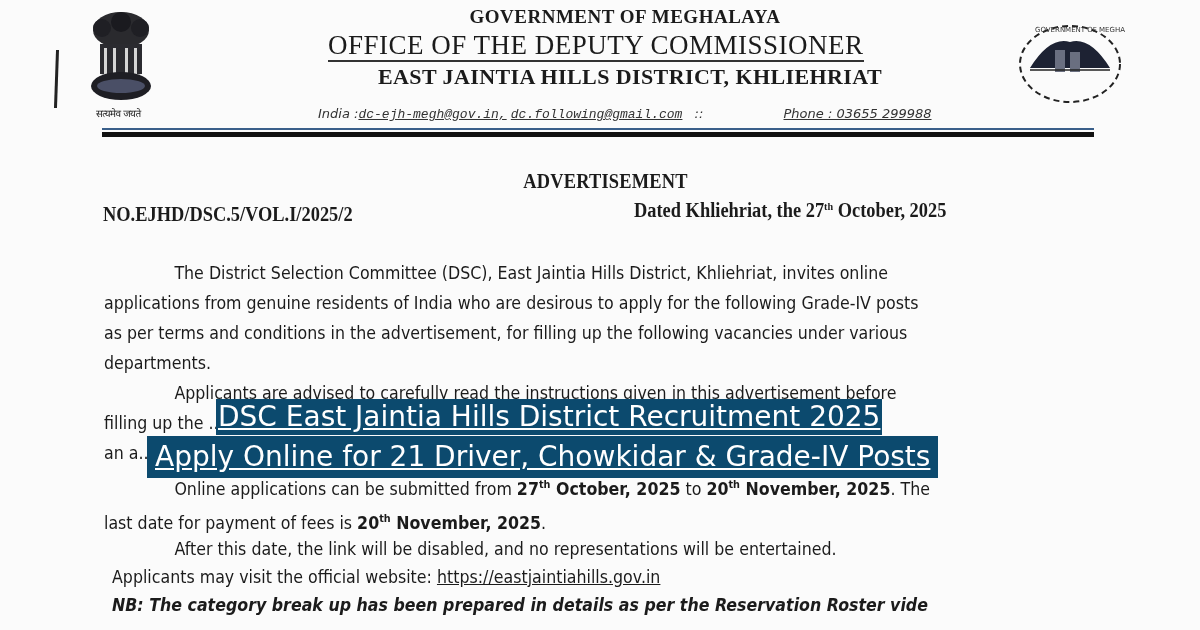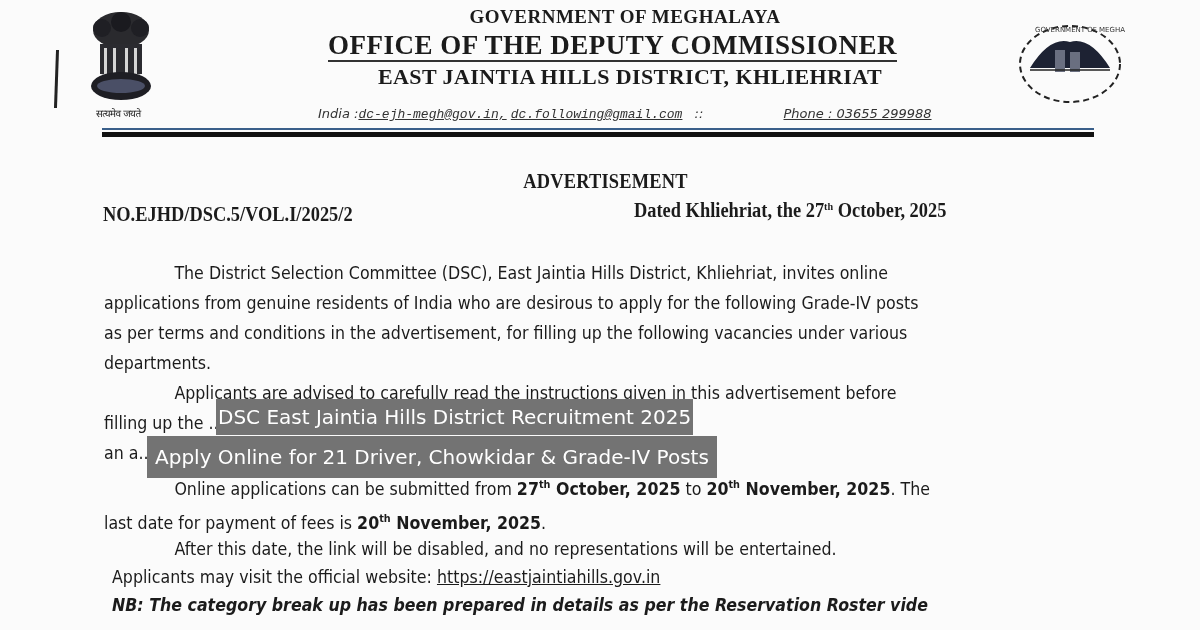--- a/index.html
+++ b/index.html
@@ -6,21 +6,21 @@
   html, body { width: 1200px; height: 630px; overflow: hidden; background: #fbfbfb; }
   body { position: relative; font-family: "Liberation Serif", serif; color: #1b1b1b; }
   .abs { position: absolute; }
 
   .mark { left: 55px; top: 50px; width: 3px; height: 58px; background: #222; transform: rotate(2deg); }
 
   .emblem { left: 88px; top: 8px; width: 66px; height: 110px; }
   .emblem-label { left: 96px; top: 106px; font-size: 10px; color: #222; font-family: "DejaVu Sans", sans-serif; letter-spacing: -0.5px; }
 
   .gov { left: 0; width: 1200px; top: 6px; text-align: center; font-size: 19px; font-weight: bold; letter-spacing: 0.5px; padding-left: 50px; }
-  .office { left: 328px; top: 30px; font-size: 27px; font-weight: bold; letter-spacing: 0.5px; border-bottom: 2px solid #333; line-height: 30px; }
+  .office { left: 328px; top: 30px; font-size: 27px; font-weight: normal; letter-spacing: 0.5px; border-bottom: 2px solid #333; line-height: 30px; }
   .district { left: 378px; top: 64px; font-size: 22px; font-weight: bold; letter-spacing: 0.4px; }
 
   .seal { left: 1015px; top: 18px; width: 110px; height: 90px; }
 
   .contact { left: 318px; top: 106px; font-family: "DejaVu Sans", sans-serif; font-style: italic; font-size: 13px; color: #333; }
   .contact .u { text-decoration: underline; font-family: Liberation Mono, monospace; }
   .contact .sep { margin: 0 12px 0 8px; }
   .contact .phone { margin-left: 64px; text-decoration: underline; }
 
   .rule1 { left: 102px; top: 128px; width: 992px; height: 2px; background: #3a5f8a; }
@@ -35,21 +35,21 @@
   .p1 { left: 104px; top: 258px; }
   .p2 { left: 104px; top: 378px; }
   .p3 { left: 104px; top: 470px; }
   .p4 { left: 104px; top: 534px; }
   .p5 { left: 112px; top: 562px; }
   .p6 { left: 112px; top: 590px; font-weight: bold; font-style: italic; }
   .indent { display: inline-block; width: 80px; }
   .b { font-weight: bold; }
   .link { text-decoration: underline; }
 
-  .banner-line { background: #737373; color: #ffffff; font-family: "DejaVu Sans", sans-serif; font-size: 20px; line-height: 38px; white-space: nowrap; padding: 0 2px; }
+  .banner-line { background: #0c4a6e; color: #ffffff; font-family: "DejaVu Sans", sans-serif; font-size: 28px; line-height: 38px; white-space: nowrap; padding: 0 2px; text-decoration: underline; }
   .banner1 { left: 216px; top: 399px; height: 36px; line-height: 36px; padding: 0 2px; }
   .banner2 { left: 147px; top: 436px; height: 42px; line-height: 42px; padding: 0 8px; }
 </style>
 </head>
 <body>
 
 <div class="abs mark"></div>
 
 <svg class="abs emblem" viewBox="0 0 66 110">
   <ellipse cx="33" cy="22" rx="28" ry="18" fill="#2a2a2e"></ellipse>

